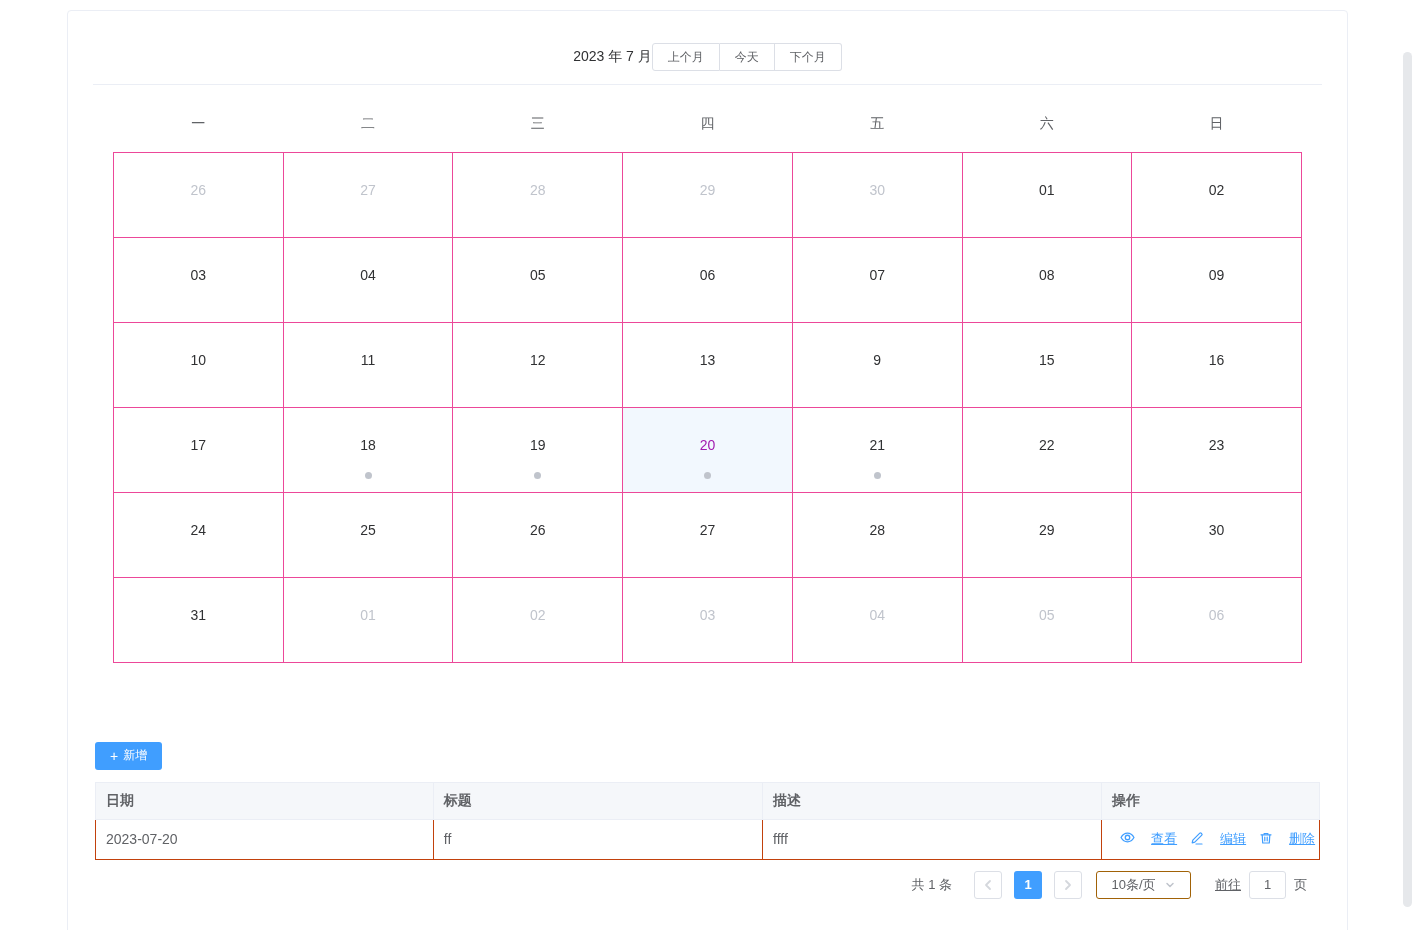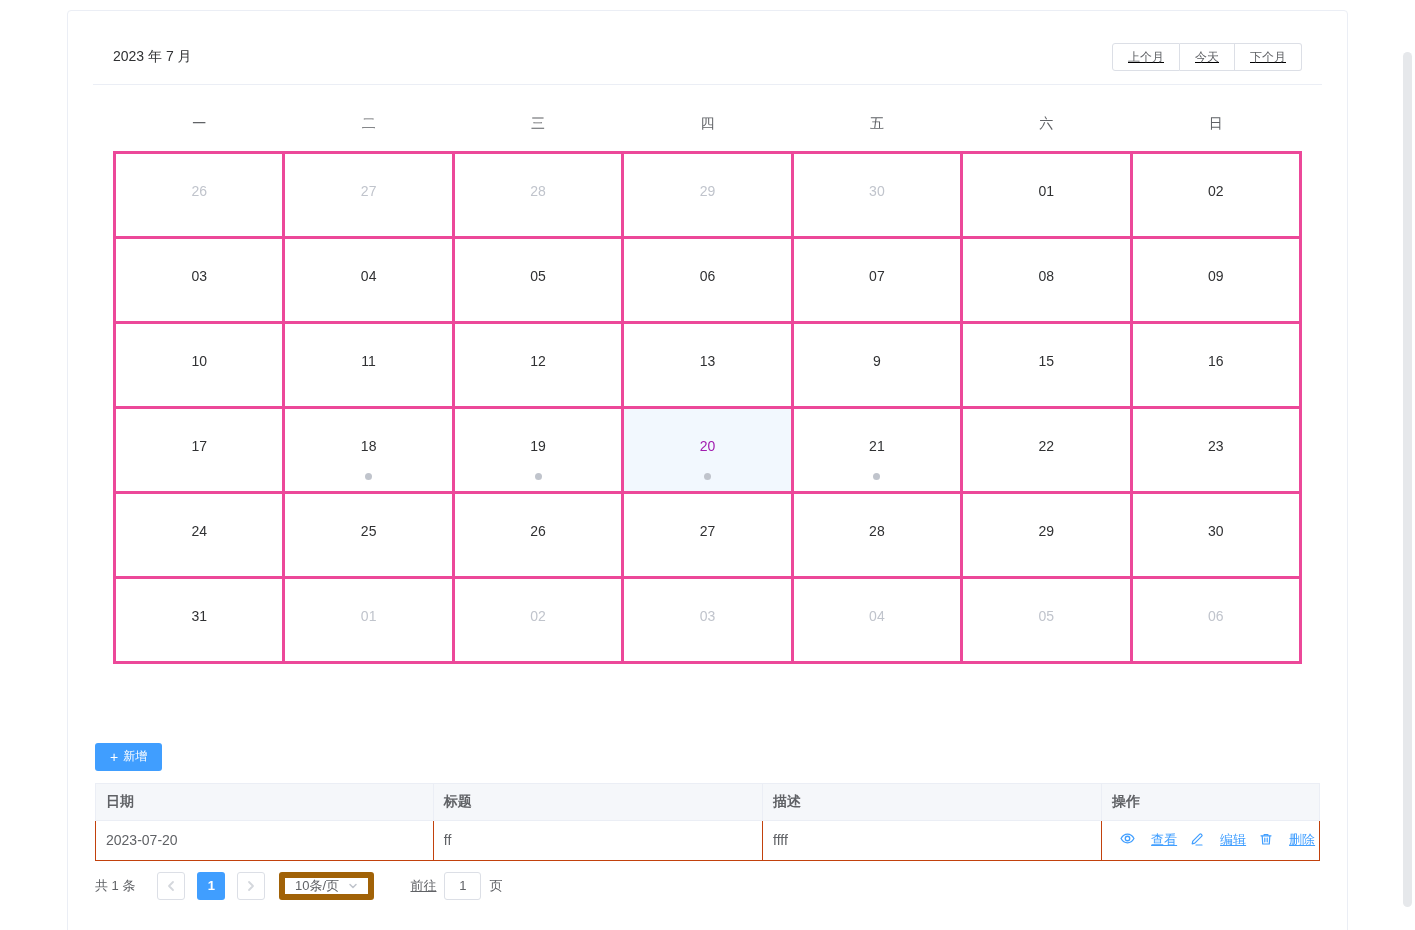--- a/index.html
+++ b/index.html
@@ -3,35 +3,35 @@
 <meta charset="utf-8">
 <style>
   * { box-sizing: border-box; margin: 0; padding: 0; }
   html,body { width:1415px; height:930px; background:#ffffff; overflow:hidden;
     font-family:"Liberation Sans","DejaVu Sans",sans-serif; }
 
   .card { position:absolute; left:67px; top:10px; width:1281px; height:950px;
     background:#fff; border:1px solid #ebeef5; border-radius:4px; padding:0 25px; }
 
   
-  .cal-header { display:flex; justify-content:space-between; align-items:center;
+  .cal-header { display:flex; justify-content:center; align-items:center;
     padding:32px 20px 13px 20px; border-bottom:1px solid #ebeef5; }
   .cal-title { font-size:14px; color:#303133; }
-  .btn-group { display:inline-flex;text-decoration:underline; }
+  .btn-group { display:inline-flex; }
   .btn-group button { height:28px; padding:0 15px; font-size:12px; color:#606266;
     background:#fff; border:1px solid #dcdfe6; cursor:pointer; font-family:inherit; }
   .btn-group button + button { border-left:none; }
   .btn-group button:first-child { border-radius:3px 0 0 3px; }
   .btn-group button:last-child { border-radius:0 3px 3px 0; }
 
   
   .cal-body { padding:12px 20px 35px 20px; }
   .cal-table { width:100%; border-collapse:collapse; table-layout:fixed; }
   .cal-table th { height:55px; font-weight:400; font-size:14px; color:#606266; text-align:center; }
-  .cal-table td { border:3px solid #ec4899; height:85px; vertical-align:top;
+  .cal-table td { border:1px solid #ec4899; height:85px; vertical-align:top;
     cursor:pointer; background:#fff; }
   .cal-table td.selected { background:#f2f8fe; }
   .cal-day { padding-top:28px; text-align:center; }
   .day-num { font-size:14px; color:#303133; line-height:16px; }
   td.other .day-num { color:#c0c4cc; }
   td.selected .day-num { color:#a21caf; }
   .day-dot { display:block; width:7px; height:7px; border-radius:50%;
     background:#c0c4cc; margin:18px auto 0 auto; }
 
   
@@ -46,32 +46,32 @@
     font-size:14px; font-weight:700; color:#606266; border:1px solid #ebeef5; }
   .data-table td { height:40px; padding:0 10px; font-size:14px; color:#606266;
     border:1px solid #c2410c; background:#fff; }
   .actions-cell { padding-left:18px !important; white-space:nowrap; }
   .action-link { color:#409eff; font-size:13px; display:inline-flex; align-items:center;
     gap:16px; margin-right:13px; cursor:pointer; text-decoration:none; }
   .action-link .lnk { text-decoration:underline; }
   .action-link svg { flex:0 0 auto; }
 
   
-  .pagination { margin-top:11px; display:flex; justify-content:flex-start; align-items:center;
+  .pagination { margin-top:11px; display:flex; justify-content:flex-end; align-items:center;
     padding-right:13px; color:#606266; font-size:13px; }
   .pg-total { margin-right:16px; }
   .pg-btn { width:28px; height:28px; border:1px solid #dcdfe6; border-radius:3px; background:#fff;
     display:inline-flex; align-items:center; justify-content:center; cursor:default; margin:0 6px; }
   .pg-num { width:28px; height:28px; border:none; border-radius:3px; background:#409eff; color:#fff;
     font-size:13px; font-weight:700; display:inline-flex; align-items:center; justify-content:center;
     cursor:pointer; margin:0 6px; font-family:inherit; }
-  .pg-select { width:95px; height:28px; border:6px solid #a16207; border-radius:3px; background:#fff;
+  .pg-select { width:95px; height:28px; border:1px solid #a16207; border-radius:3px; background:#fff;
     display:inline-flex; align-items:center; justify-content:center; gap:8px; margin-left:8px;
     cursor:pointer; color:#606266; }
-  .pg-goto { margin-left:36px;text-decoration:underline; }
+  .pg-goto { margin-left:24px;text-decoration:underline; }
   .goto-input { width:37px; height:28px; border:1px solid #dcdfe6; border-radius:3px;
     text-align:center; font-size:13px; color:#606266; margin:0 8px; font-family:inherit; outline:none; }
 
   
   .scroll-thumb { position:absolute; right:3px; top:52px; width:9px; height:855px;
     background:#e6e8eb; border-radius:5px; }
 </style>
 </head>
 <body>
 

